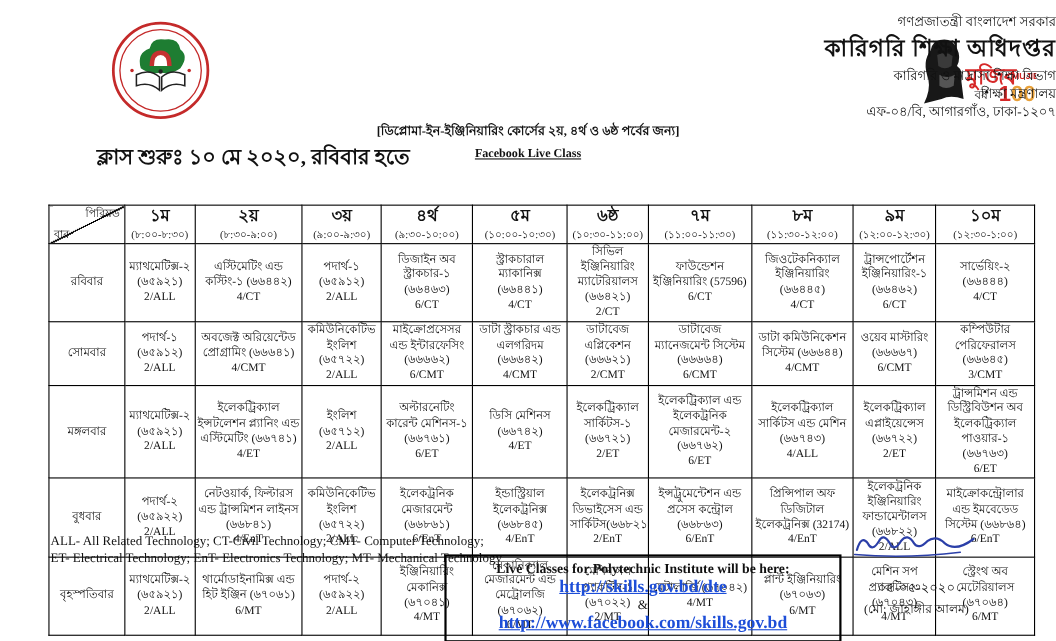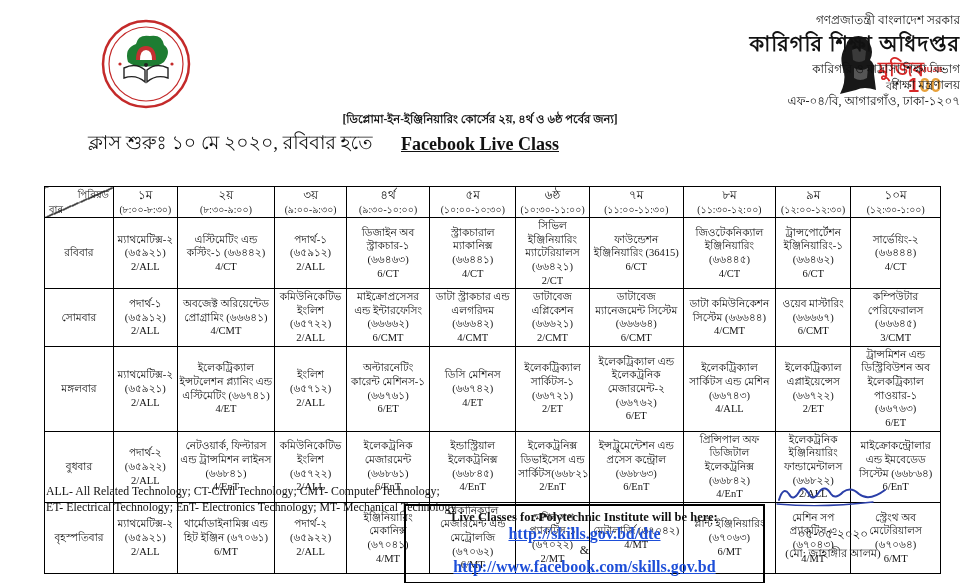--- a/index.html
+++ b/index.html
@@ -13,30 +13,30 @@
   .gh-l2 { font-size:21px; font-weight:bold; letter-spacing:1px; margin:2px 0; }
   .gh-l3, .gh-l4, .gh-l5 { font-size:12px; }
 
   .logo-left  { position:absolute; top:18px; left:100px; width:92px; height:92px; }
   .logo-right { position:absolute; top:28px; right:18px; width:122px; height:88px;text-decoration:underline; }
 
   
   .title-band { position:absolute; top:108px; left:0; width:100%; text-align:center; }
   .routine-title { font-size:21px; font-weight:bold; text-decoration:underline; display:inline-block; }
   .routine-sub { font-size:11.5px; font-weight:bold; margin-top:3px; }
-  .fb-live { font-size:18px; font-weight:bold; text-decoration:underline; margin-top:4px; }
-  .start-note { position:absolute; top:128px; left:88px; font-size:19px; font-weight:normal; white-space:nowrap;text-align:center; }
+  .fb-live { font-size:11px; font-weight:bold; text-decoration:underline; margin-top:4px; }
+  .start-note { position:absolute; top:128px; left:88px; font-size:19px; font-weight:bold; white-space:nowrap;text-align:center; }
 
   
   table.routine { position:absolute; top:186px; left:44px; width:897px; border-collapse:collapse;
                   table-layout:fixed; background:#fff; }
   table.routine th, table.routine td { border:1.4px solid #000; text-align:center; vertical-align:middle;
                   font-size:10.5px; line-height:1.3; padding:1px 2px; overflow:hidden; }
   td.cls { white-space:pre-line; }
-  th .p-name { font-size:12px; font-weight:normal; }
+  th .p-name { font-size:15px; font-weight:bold; }
   th .p-time { font-size:9.5px;  font-weight:normal; }
   td.day { font-size:11.5px; }
   tr.hrow  { height:31px; }
   tr.r0 { height:44px; } tr.r1 { height:55px; } tr.r2 { height:61px; }
   tr.r3 { height:61px; } tr.r4 { height:49px; }
 
   th.corner { position:relative; padding:0;
     background:linear-gradient(to bottom right, transparent 48.8%, #000 48.8%, #000 51.2%, transparent 51.2%); }
   .corner-top    { position:absolute; top:1px; right:4px; font-size:10px; font-weight:normal; }
   .corner-bottom { position:absolute; bottom:1px; left:4px; font-size:10px; font-weight:normal;margin-top:40px; }
@@ -169,21 +169,21 @@
       <td class="cls">এস্টিমেটিং এন্ড কস্টিং-১ (৬৬৪৪২)
 4/CT</td>
       <td class="cls">পদার্থ-১ (৬৫৯১২)
 2/ALL</td>
       <td class="cls">ডিজাইন অব স্ট্রাকচার-১ (৬৬৪৬৩)
 6/CT</td>
       <td class="cls">স্ট্রাকচারাল ম্যাকানিক্স (৬৬৪৪১)
 4/CT</td>
       <td class="cls">সিভিল ইঞ্জিনিয়ারিং ম্যাটেরিয়ালস (৬৬৪২১)
 2/CT</td>
-      <td class="cls">ফাউন্ডেশন ইঞ্জিনিয়ারিং (36415)
+      <td class="cls">ফাউন্ডেশন ইঞ্জিনিয়ারিং (57596)
 6/CT</td>
       <td class="cls">জিওটেকনিক্যাল ইঞ্জিনিয়ারিং (৬৬৪৪৫)
 4/CT</td>
       <td class="cls">ট্রান্সপোর্টেশন ইঞ্জিনিয়ারিং-১ (৬৬৪৬২)
 6/CT</td>
       <td class="cls">সার্ভেয়িং-২ (৬৬৪৪৪)
 4/CT</td>
     </tr>
     <tr class="r1">
       <td class="day">সোমবার</td>
@@ -240,21 +240,21 @@
       <td class="cls">কমিউনিকেটিভ ইংলিশ (৬৫৭২২)
 2/ALL</td>
       <td class="cls">ইলেকট্রনিক মেজারমেন্ট (৬৬৮৬১)
 6/EnT</td>
       <td class="cls">ইন্ডাস্ট্রিয়াল ইলেকট্রনিক্স (৬৬৮৪৫)
 4/EnT</td>
       <td class="cls">ইলেকট্রনিক্স ডিভাইসেস এন্ড সার্কিটস(৬৬৮২১)
 2/EnT</td>
       <td class="cls">ইন্সট্রুমেন্টেশন এন্ড প্রসেস কন্ট্রোল (৬৬৮৬৩)
 6/EnT</td>
-      <td class="cls">প্রিন্সিপাল অফ ডিজিটাল ইলেকট্রনিক্স (৬৬৮৪২)
+      <td class="cls">প্রিন্সিপাল অফ ডিজিটাল ইলেকট্রনিক্স (32174)
 4/EnT</td>
       <td class="cls">ইলেকট্রনিক ইঞ্জিনিয়ারিং ফান্ডামেন্টালস (৬৬৮২২)
 2/ALL</td>
       <td class="cls">মাইক্রোকন্ট্রোলার এন্ড ইমবেডেড সিস্টেম (৬৬৮৬৪)
 6/EnT</td>
     </tr>
     <tr class="r4">
       <td class="day">বৃহস্পতিবার</td>
       <td class="cls">ম্যাথমেটিক্স-২ (৬৫৯২১)
 2/ALL</td>

